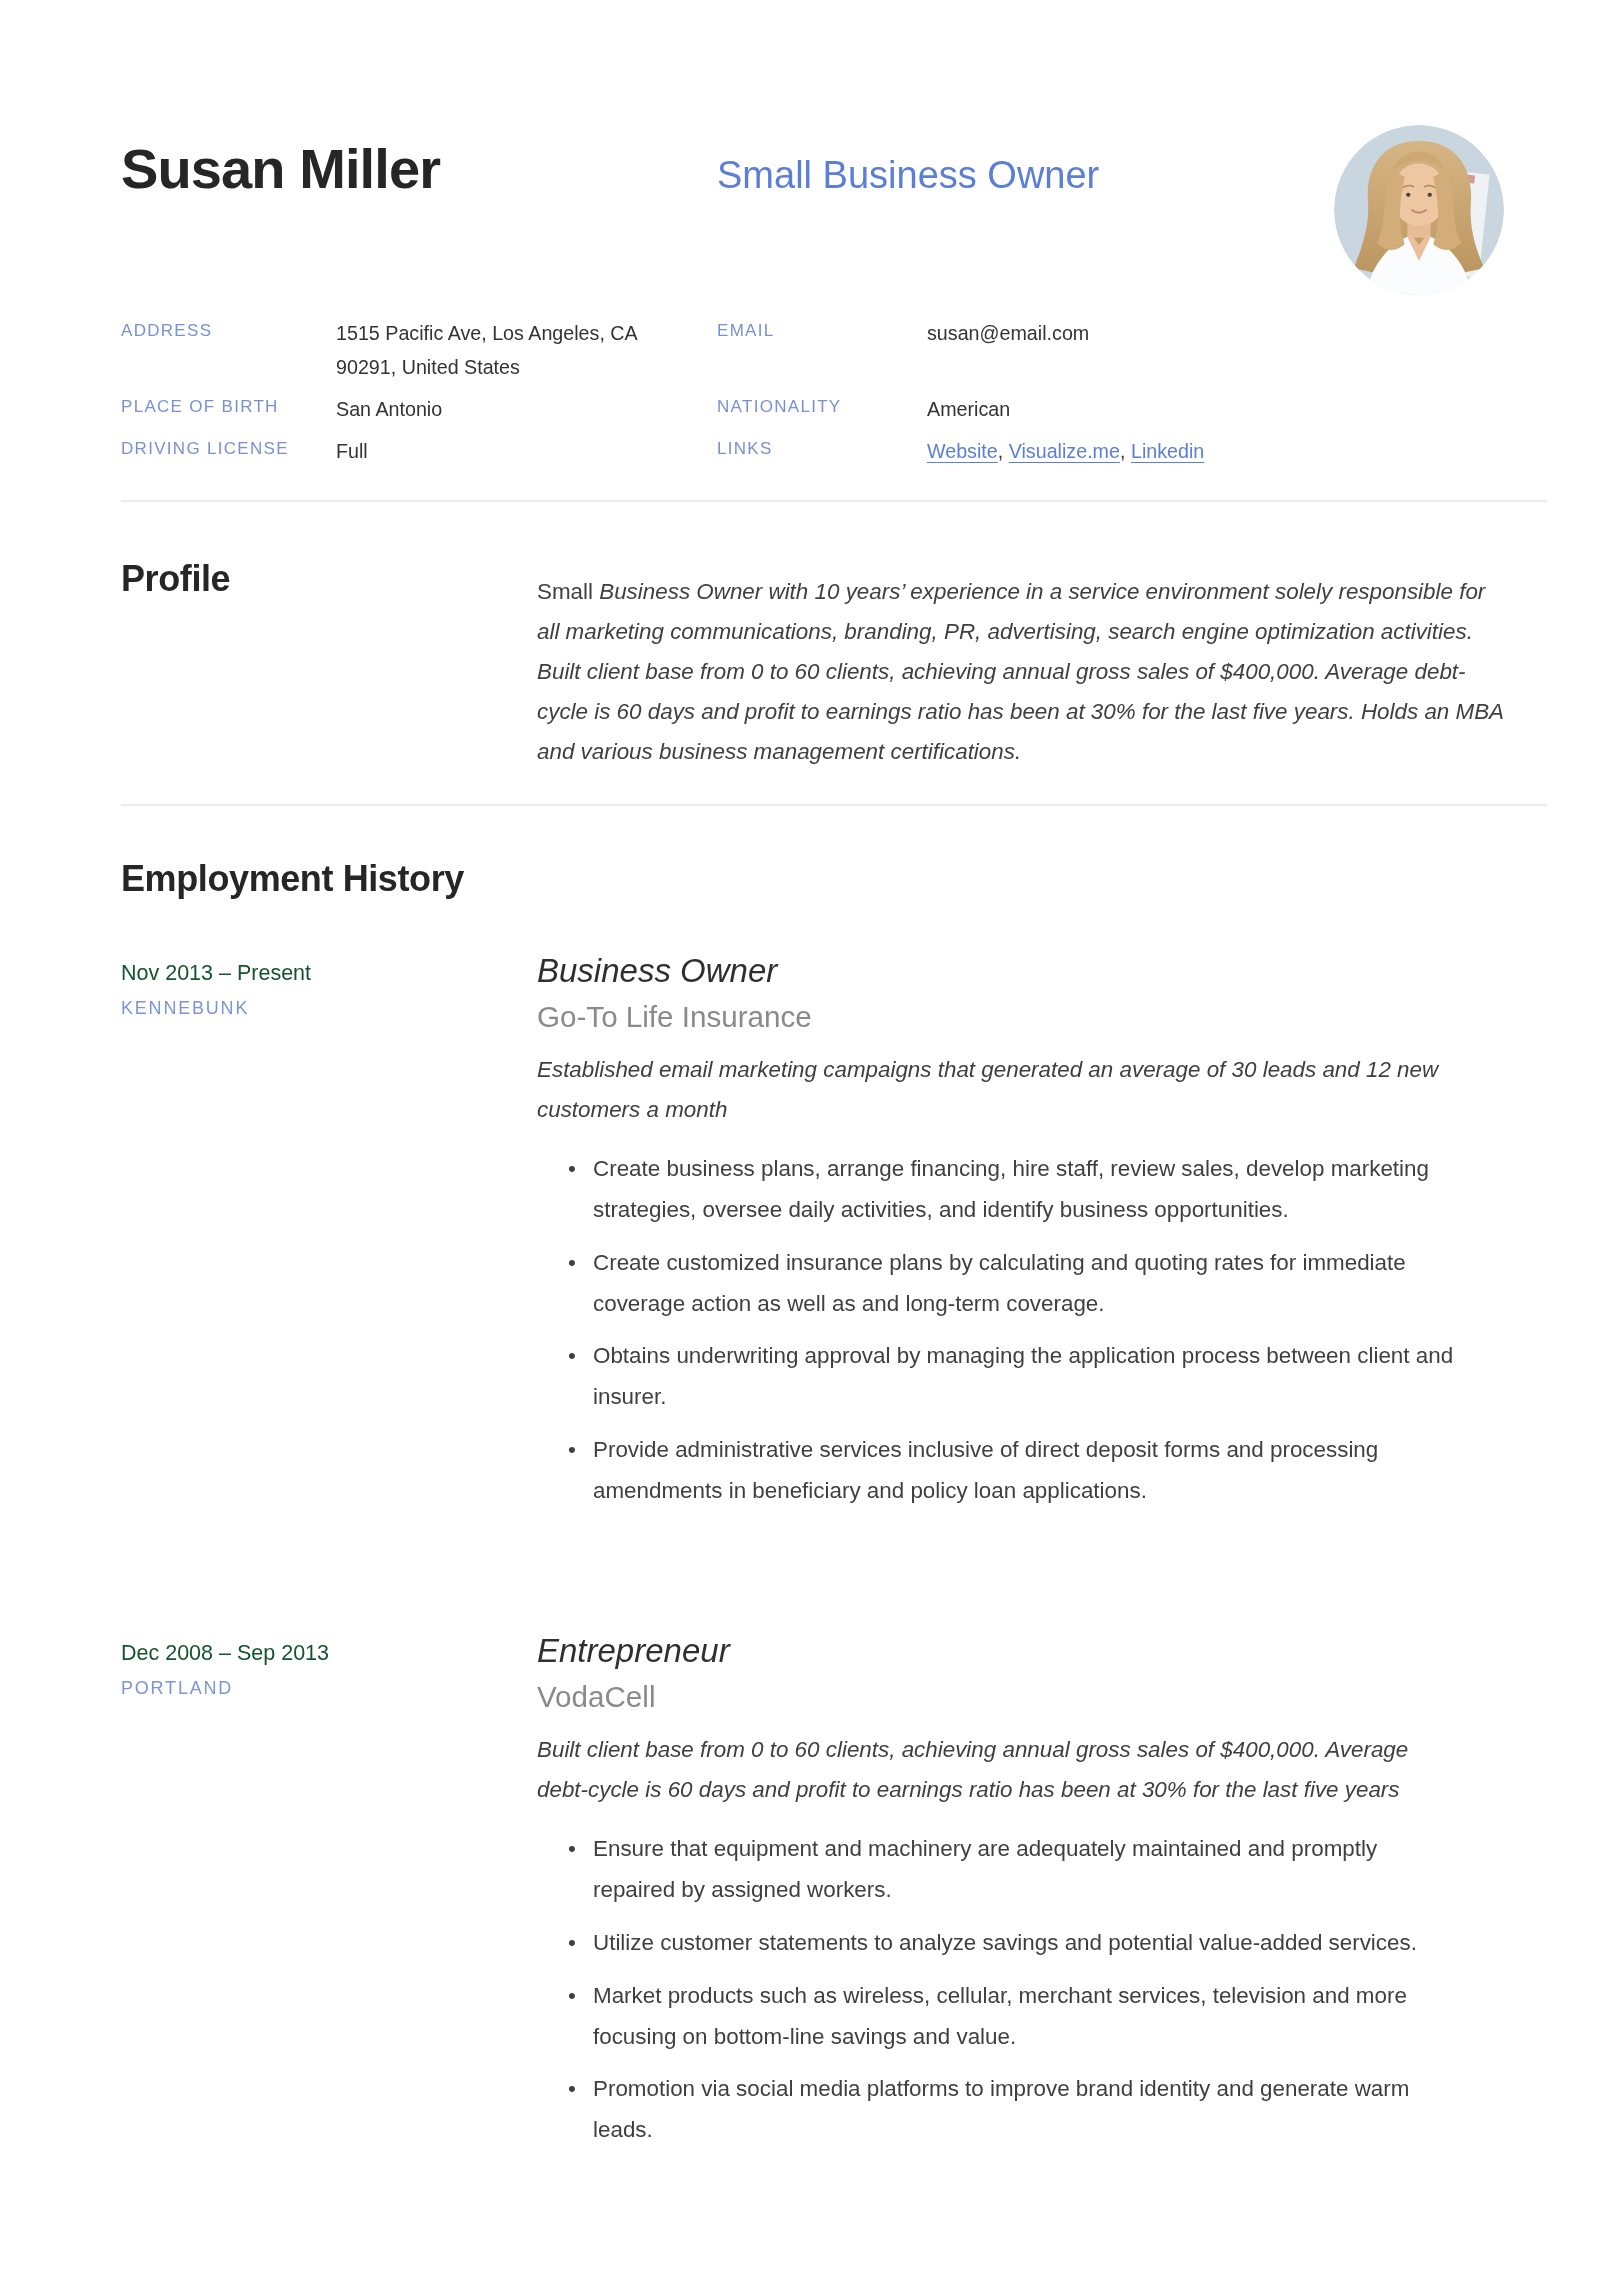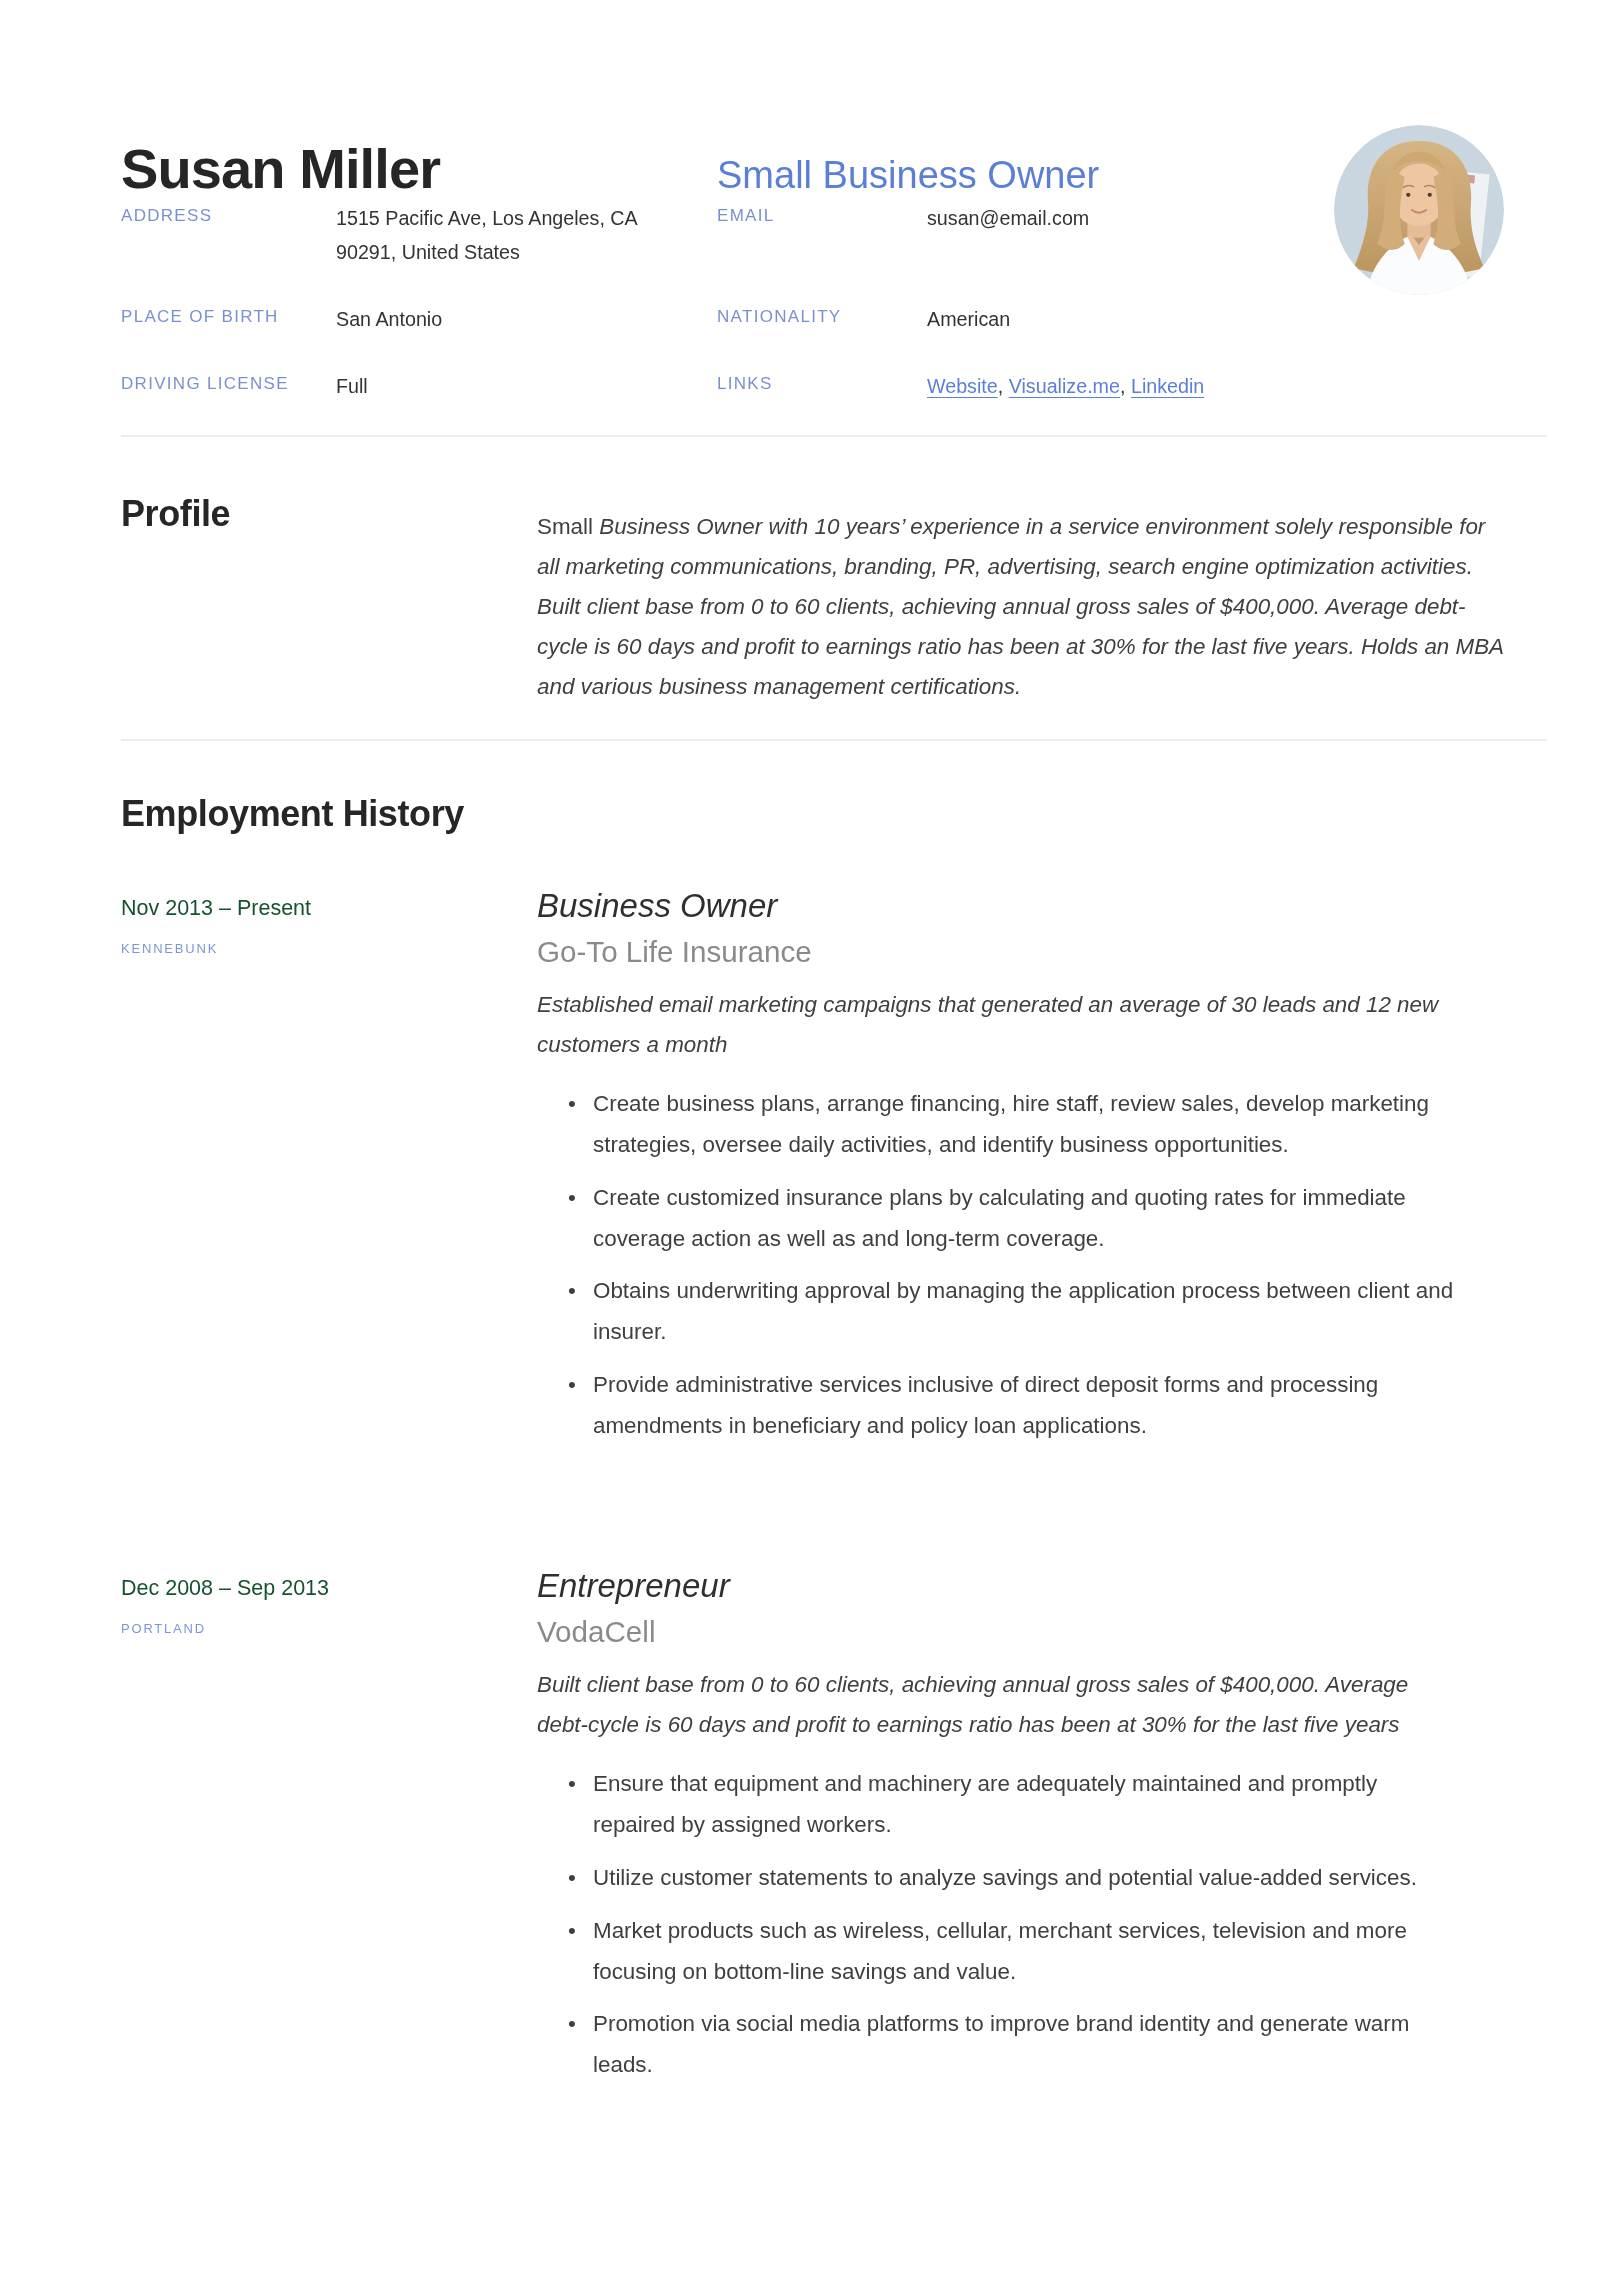--- a/index.html
+++ b/index.html
@@ -45,23 +45,24 @@
     right: 0;
     width: 170px;
     height: 170px;
     border-radius: 50%;
     overflow: hidden;
   }
   .photo-wrap svg { display: block; width: 170px; height: 170px; }
 
   
   .contact {
+    margin-top: 115px;
     display: grid;
     grid-template-columns: 215px 381px 210px 1fr;
-    row-gap: 33px;
+    row-gap: 8px;
     align-items: start;
   }
   .c-label {
     font-size: 17px;
     letter-spacing: 1.3px;
     color: #7b90d0;
     padding-top: 5.4px;
     font-weight: 400;
   }
   .c-value {
@@ -112,24 +113,24 @@
     grid-template-columns: 416px 1fr;
     margin-top: 52px;
   }
   .job + .job { margin-top: 109px; }
   .job-dates {
     font-size: 21.5px;
     color: #14532d;
     padding-top: 9px;
   }
   .job-location {
-    font-size: 13px;
+    font-size: 18px;
     letter-spacing: 1.8px;
     color: #7b96d8;
-    margin-top: 20px;
+    margin-top: 12px;
   }
   .job-title {
     font-size: 33px;
     font-weight: 400;
     color: #2f2f2f;
     font-style: italic;
   }
   .job-company {
     font-size: 29.6px;
     font-weight: 400;

